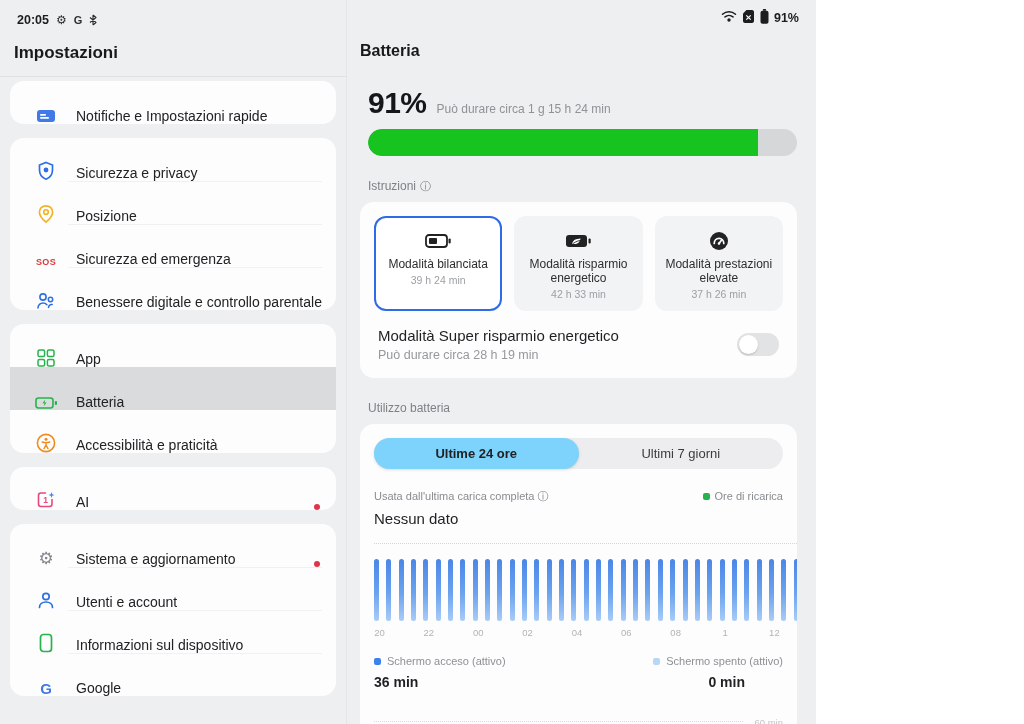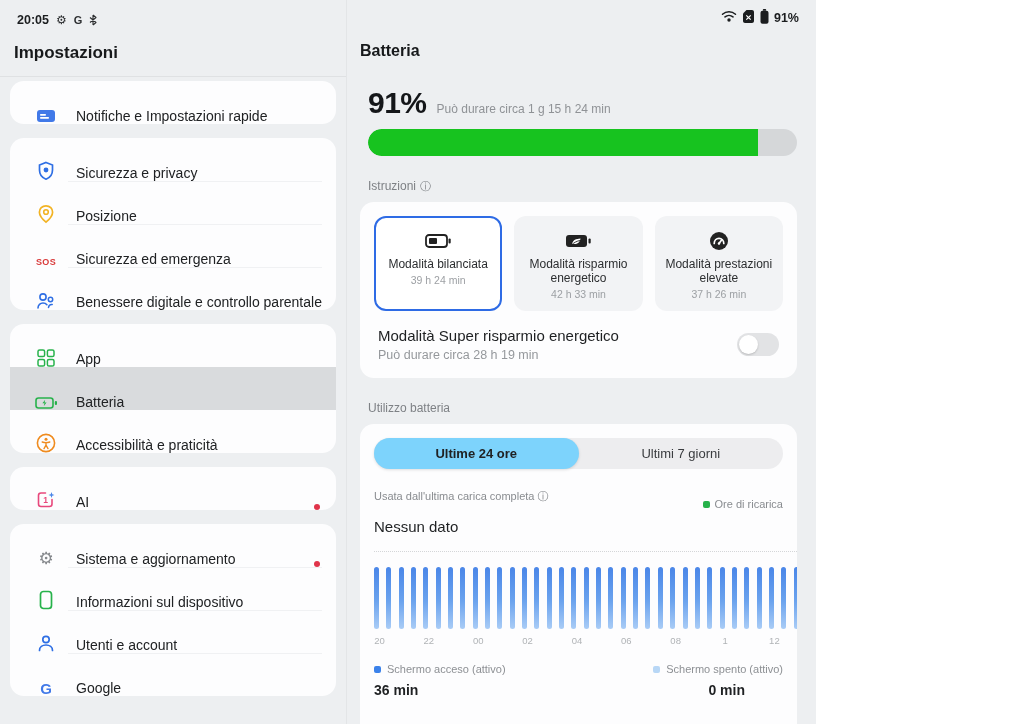--- a/index.html
+++ b/index.html
@@ -47,21 +47,21 @@
   .super-title { font-size:15px; color:#1e2022; }
   .super-sub { font-size:12.5px; color:#95989c; margin-top:4px; }
   .toggle { margin-left:auto; width:42px; height:23px; border-radius:12px; background:#e2e3e5; position:relative; flex:none; cursor:pointer; }
   .toggle .knob { position:absolute; left:2px; top:2px; width:19px; height:19px; border-radius:50%; background:#fff; box-shadow:0 1px 2px rgba(0,0,0,.18); }
 
   .usage-card { margin-top:9px; padding:14px 14px 0; height:400px; position:relative; }
   .seg { display:flex; background:#ededef; border-radius:17px; height:31px; }
   .seg-tab { flex:1; display:flex; align-items:center; justify-content:center; font-size:13px; color:#3a3c3f; border-radius:17px; cursor:pointer; }
   .seg-tab.active { background:#7dd3fc; box-shadow:0 1px 3px rgba(0,0,0,.13); color:#202224; font-weight:bold; }
   .usage-info-row { display:flex; justify-content:space-between; align-items:flex-start; margin-top:21px; font-size:11px; color:#898c90; }
-  .charge-leg { display:flex; align-items:center; gap:5px;margin-top:8px; }
+  .charge-leg { display:flex; align-items:center; gap:5px; }
   .sq { width:7px; height:7px; border-radius:2px; flex:none; }
   .sq-green { background:#27b24b; }
   .sq-blue { background:#3b82ea; }
   .sq-lightblue { background:#b8d7f6; }
   .no-data { font-size:15px; color:#1e2022; margin-top:8px; }
 
   .chart { position:relative; height:102px; margin-top:16px; }
   .plot { position:absolute; left:0; top:0; width:585px; height:78px; border-top:1px dotted #d4d6d8; }
   .bar { position:absolute; bottom:0; width:5px; border-radius:2.5px; background:linear-gradient(180deg,#4a86e8 0%,#6ba3ee 55%,#a9ccf6 100%); }
   .bar.green { background:linear-gradient(180deg,#2dbf47 0%,#55cc66 60%,#8adf97 100%); }
@@ -196,34 +196,34 @@
         <div class="card sidebar-card">
           <div class="item">
             <span class="ic">
               <span style="font-size:17px;color:#85888c;line-height:1">⚙</span>
             </span>
             <span class="lbl">Sistema e aggiornamento</span>
             <span class="red-dot"></span>
           </div>
           <div class="item">
             <span class="ic">
-              <svg width="14" height="20" viewBox="0 0 14 20">
-                <rect x="1.5" y="1.5" width="11" height="17" rx="3" fill="none" stroke="#27b24b" stroke-width="1.7"></rect>
-              </svg>
-            </span>
-            <span class="lbl">Informazioni sul dispositivo</span>
-          </div>
-          <div class="item">
-            <span class="ic">
               <svg width="18" height="19" viewBox="0 0 18 19">
                 <circle cx="9" cy="5.5" r="3.2" fill="none" stroke="#2f6fe4" stroke-width="1.7"></circle>
                 <path d="M2.5 16.5 C2.5 12.9 5.4 11 9 11 C12.6 11 15.5 12.9 15.5 16.5" fill="none" stroke="#2f6fe4" stroke-width="1.7" stroke-linecap="round"></path>
               </svg>
             </span>
             <span class="lbl">Utenti e account</span>
+          </div>
+          <div class="item">
+            <span class="ic">
+              <svg width="14" height="20" viewBox="0 0 14 20">
+                <rect x="1.5" y="1.5" width="11" height="17" rx="3" fill="none" stroke="#27b24b" stroke-width="1.7"></rect>
+              </svg>
+            </span>
+            <span class="lbl">Informazioni sul dispositivo</span>
           </div>
           <div class="item">
             <span class="ic">
               <span style="font-size:15px;font-weight:bold;color:#4179e8;line-height:1">G</span>
             </span>
             <span class="lbl">Google</span>
           </div>
         </div>
       </div>
   </aside>

